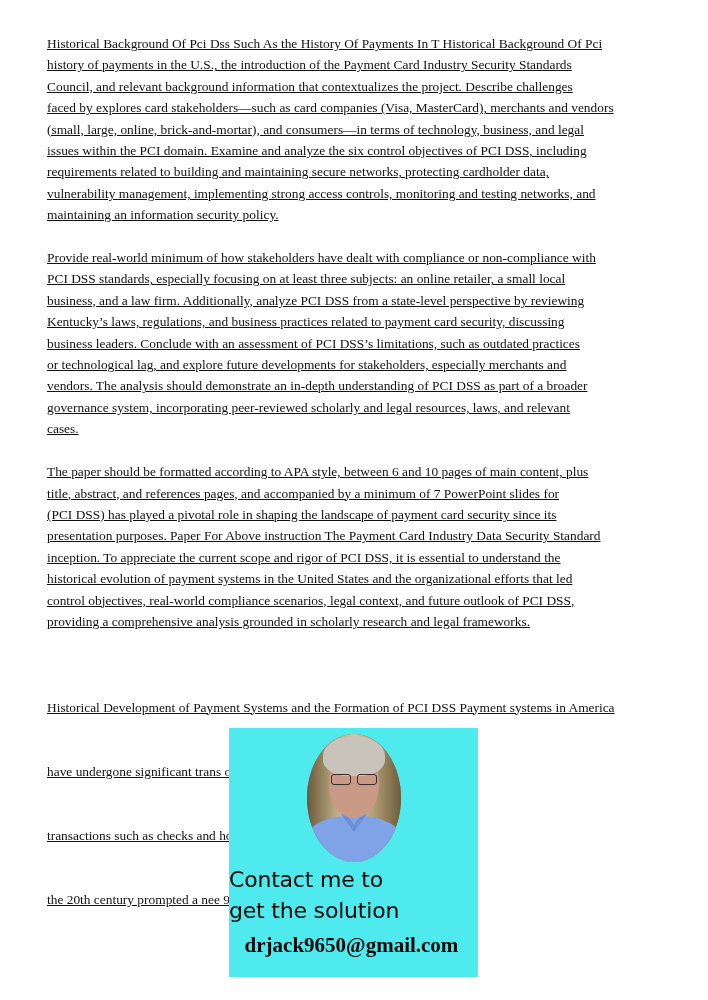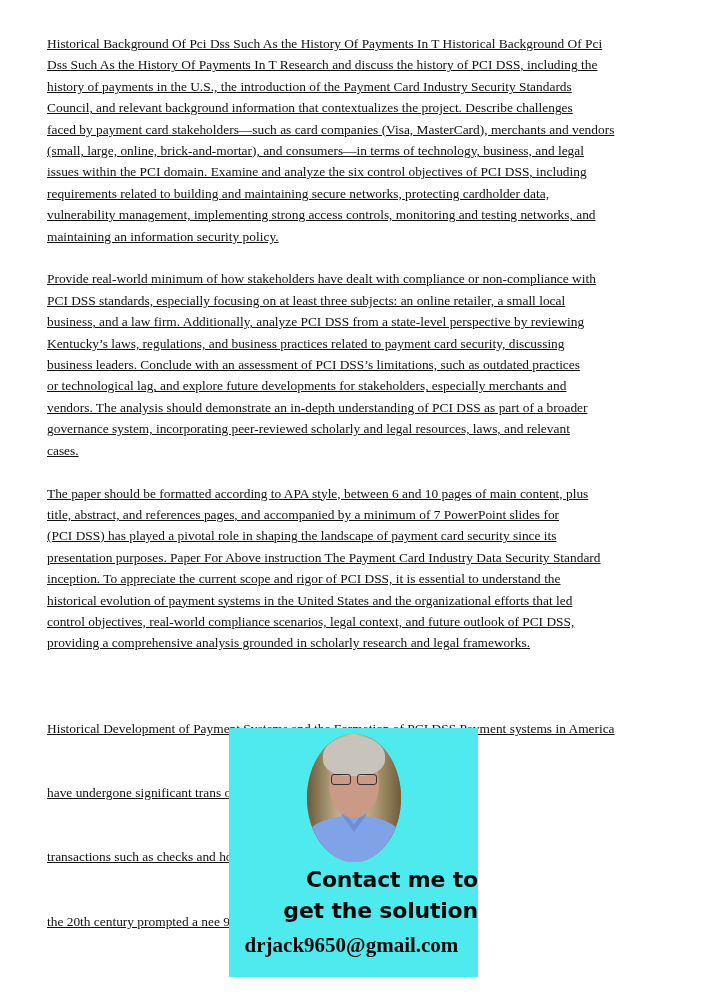--- a/index.html
+++ b/index.html
@@ -104,23 +104,23 @@
       top: 80px;
       width: 26px;
       height: 18px;
       background: #6c8fd6;
       clip-path: polygon(0 0, 50% 100%, 100% 0, 80% 0, 50% 60%, 20% 0);
     }
     .cta-line {
       position: absolute;
       left: 0;
       width: 249px;
-      text-align: right;
+      text-align: left;
       font-family: "DejaVu Sans", "Liberation Sans", sans-serif;
-      font-weight: bold;
+      font-weight: normal;
       font-size: 22px;
       color: #0a0a0a;
       letter-spacing: -0.2px;
     }
     .cta-line.l1 { top: 139px; }
     .cta-line.l2 { top: 170px; }
     .email {
       position: absolute;
       left: 0;
       top: 205px;
@@ -131,24 +131,23 @@
       font-size: 21px;
       color: #0a0a0a;
     }
   </style>
 </head>
 <body>
 
 <div class="page">
   <div class="para">
     <span class="line">Historical Background Of Pci Dss Such As the History Of Payments In T Historical Background Of Pci</span>
-    <span class="line">Dss Such As the History Of Payments In T Research and discuss the history of PCI DSS, including the</span>
     <span class="line">history of payments in the U.S., the introduction of the Payment Card Industry Security Standards</span>
     <span class="line">Council, and relevant background information that contextualizes the project. Describe challenges</span>
-    <span class="line">faced by payment card stakeholders—such as card companies (Visa, MasterCard), merchants and vendors</span>
+    <span class="line">faced by explores card stakeholders—such as card companies (Visa, MasterCard), merchants and vendors</span>
     <span class="line">(small, large, online, brick-and-mortar), and consumers—in terms of technology, business, and legal</span>
     <span class="line">issues within the PCI domain. Examine and analyze the six control objectives of PCI DSS, including</span>
     <span class="line">requirements related to building and maintaining secure networks, protecting cardholder data,</span>
     <span class="line">vulnerability management, implementing strong access controls, monitoring and testing networks, and</span>
     <span class="line">maintaining an information security policy.</span>
   </div>
   <div class="para">
     <span class="line">Provide real-world minimum of how stakeholders have dealt with compliance or non-compliance with</span>
     <span class="line">PCI DSS standards, especially focusing on at least three subjects: an online retailer, a small local</span>
     <span class="line">business, and a law firm. Additionally, analyze PCI DSS from a state-level perspective by reviewing</span>

